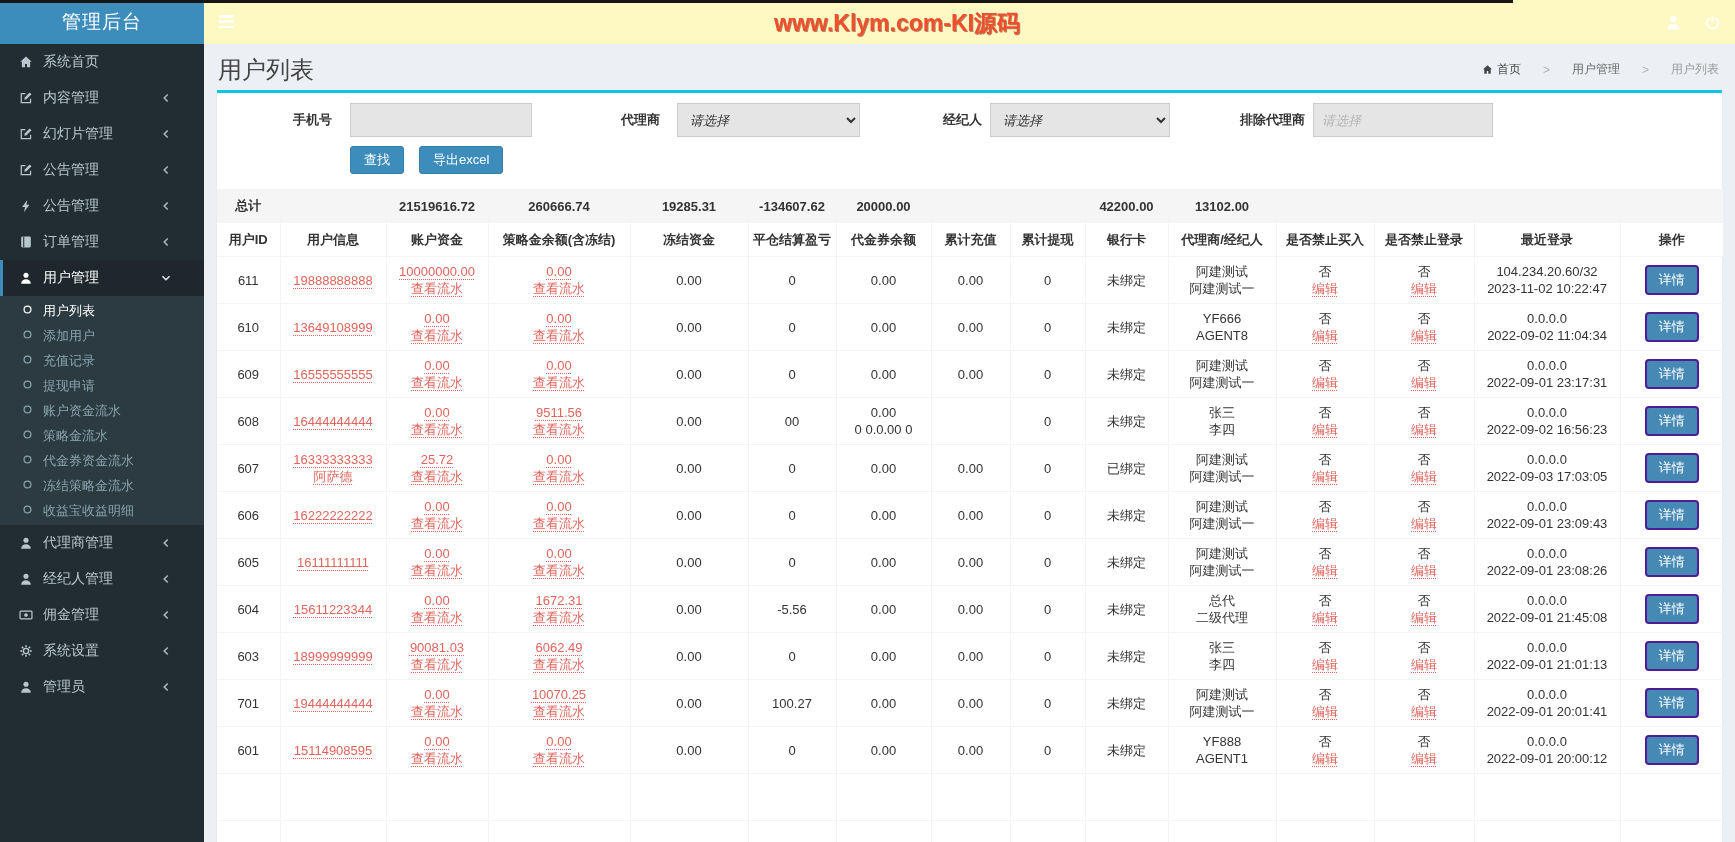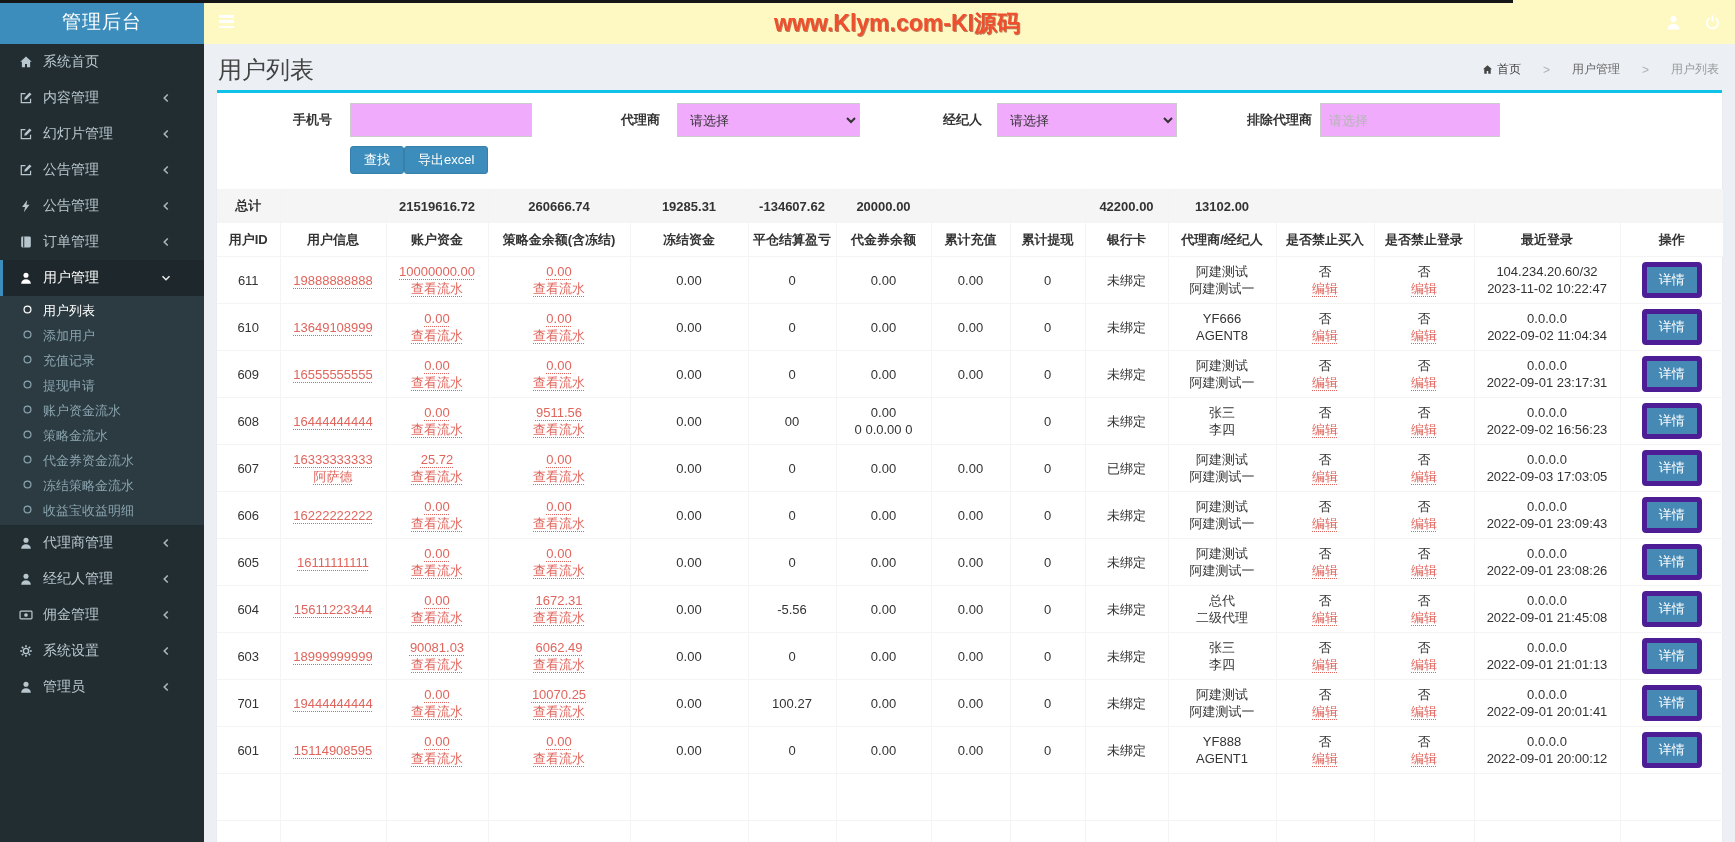--- a/index.html
+++ b/index.html
@@ -43,42 +43,42 @@
   .breadcrumb .bc-item { color:#666; cursor:pointer; }
   .breadcrumb .bc-item.current { color:#999; cursor:default; }
 
   .box { margin:0 13px; background:#fff; border-top:3px solid #0fc3e8; box-shadow:0 1px 1px rgba(0,0,0,.1); min-height:760px; }
 
   
   .f-row { display:flex; align-items:center; padding-top:10px; }
   .flabel { font-size:13px; font-weight:bold; color:#333; text-align:right; }
   .flabel.w1 { width:115px; margin-right:18px; }
   .flabel.w2 { width:128px; margin-right:17px; }
-  .flabel.w3 { width:122px; margin-right:15px; }
+  .flabel.w3 { width:122px; margin-right:8px; }
   .flabel.w4 { width:135px; margin-right:8px; }
-  .finput, .fselect { height:34px; border:1px solid #ccc; font-size:13px; padding:0 8px; color:#333; background:#f0abfc; outline:none; }
+  .finput, .fselect { height:34px; border:1px solid #ccc; font-size:13px; padding:0 8px; color:#333; background:#e5e5e5; outline:none;font-style:italic; }
   .finput.phone { width:182px; }
   .fselect.agent { width:183px; }
   .fselect.broker { width:180px; }
   .finput.exclude { width:180px; }
   .finput.exclude::placeholder { color:#b5b5b5; }
-  .f-row.btns { padding:9px 0 15px 133px; }
+  .f-row.btns { padding:9px 0 15px 133px; gap:15px; }
   .btn { background:#3c8dbc; color:#fff; border:1px solid #367fa9; border-radius:3px; font-size:13px; height:28px; padding:0 13px; cursor:pointer; }
 
   
   table.utable { width:100%; border-collapse:collapse; table-layout:fixed; }
   .utable td, .utable th { border:1px solid #f4f4f4; text-align:center; font-size:13px; color:#333; vertical-align:middle; overflow:hidden; }
   .utable tr.totals td { height:33px; background:#f5f5f5; font-weight:bold; }
   .utable tr.head th { height:34px; font-weight:bold; background:#fff; }
   .utable tr.data td { height:47px; line-height:17px; }
   .utable tr.partial td { height:47px; }
   .utable td:first-child, .utable th:first-child { border-left:none; }
   .utable td:last-child, .utable th:last-child { border-right:none; }
   a.rlink { color:#e0655c; cursor:pointer; text-decoration:underline dotted; text-underline-offset:3px; text-decoration-thickness:1px; }
-  .btn-detail { background:#4589b4; color:#fff; border:5px solid #4c1d95; border-radius:4px; font-size:13px; padding:4px 12px; cursor:pointer; }
+  .btn-detail { background:#4589b4; color:#fff; border:2px solid #4c1d95; border-radius:4px; font-size:13px; padding:4px 12px; cursor:pointer; }
 </style>
 </head>
 <body>
 
 <div class="top-artifact"></div>
 
 <aside class="sidebar">
   <div class="brand">管理后台</div>
   <ul class="menu" id="menu">
       <li class="menu-item">

